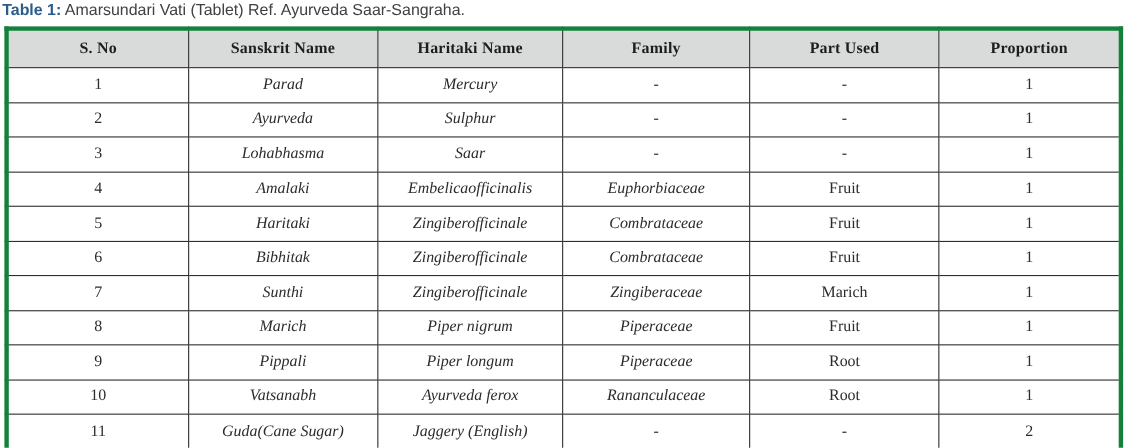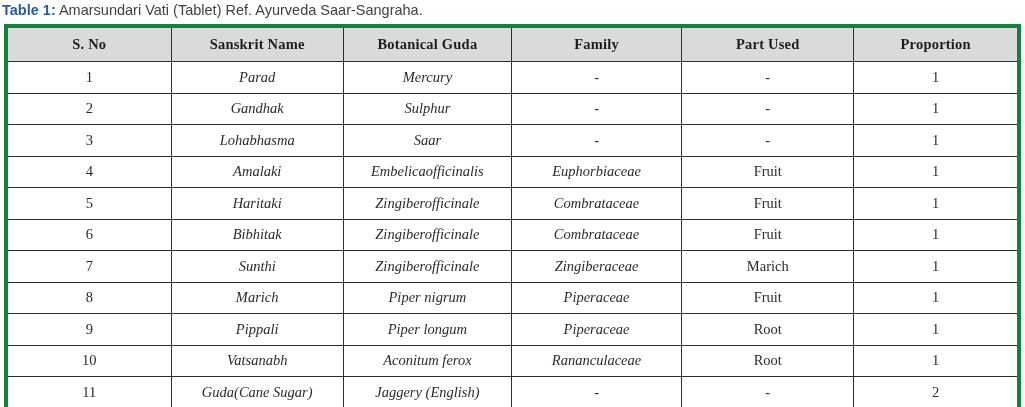--- a/index.html
+++ b/index.html
@@ -78,38 +78,38 @@
       <col style="width:17.0%">
       <col style="width:16.6%">
       <col style="width:16.8%">
       <col style="width:17.0%">
       <col style="width:16.3%">
     </colgroup>
     <thead>
       <tr>
           <th>S. No</th>
           <th>Sanskrit Name</th>
-          <th>Botanical Guda</th>
+          <th>Haritaki Name</th>
           <th>Family</th>
           <th>Part Used</th>
           <th>Proportion</th>
         </tr>
     </thead>
     <tbody>
         <tr>
           <td>1</td>
           <td class="italic">Parad</td>
           <td class="italic">Mercury</td>
           <td>-</td>
           <td>-</td>
           <td>1</td>
         </tr>
         <tr>
           <td>2</td>
-          <td class="italic">Gandhak</td>
+          <td class="italic">Ayurveda</td>
           <td class="italic">Sulphur</td>
           <td>-</td>
           <td>-</td>
           <td>1</td>
         </tr>
         <tr>
           <td>3</td>
           <td class="italic">Lohabhasma</td>
           <td class="italic">Saar</td>
           <td>-</td>
@@ -160,21 +160,21 @@
           <td>9</td>
           <td class="italic">Pippali</td>
           <td class="italic">Piper longum</td>
           <td class="italic">Piperaceae</td>
           <td>Root</td>
           <td>1</td>
         </tr>
         <tr>
           <td>10</td>
           <td class="italic">Vatsanabh</td>
-          <td class="italic">Aconitum ferox</td>
+          <td class="italic">Ayurveda ferox</td>
           <td class="italic">Rananculaceae</td>
           <td>Root</td>
           <td>1</td>
         </tr>
         <tr>
           <td>11</td>
           <td class="italic">Guda(Cane Sugar)</td>
           <td class="italic">Jaggery (English)</td>
           <td>-</td>
           <td>-</td>

